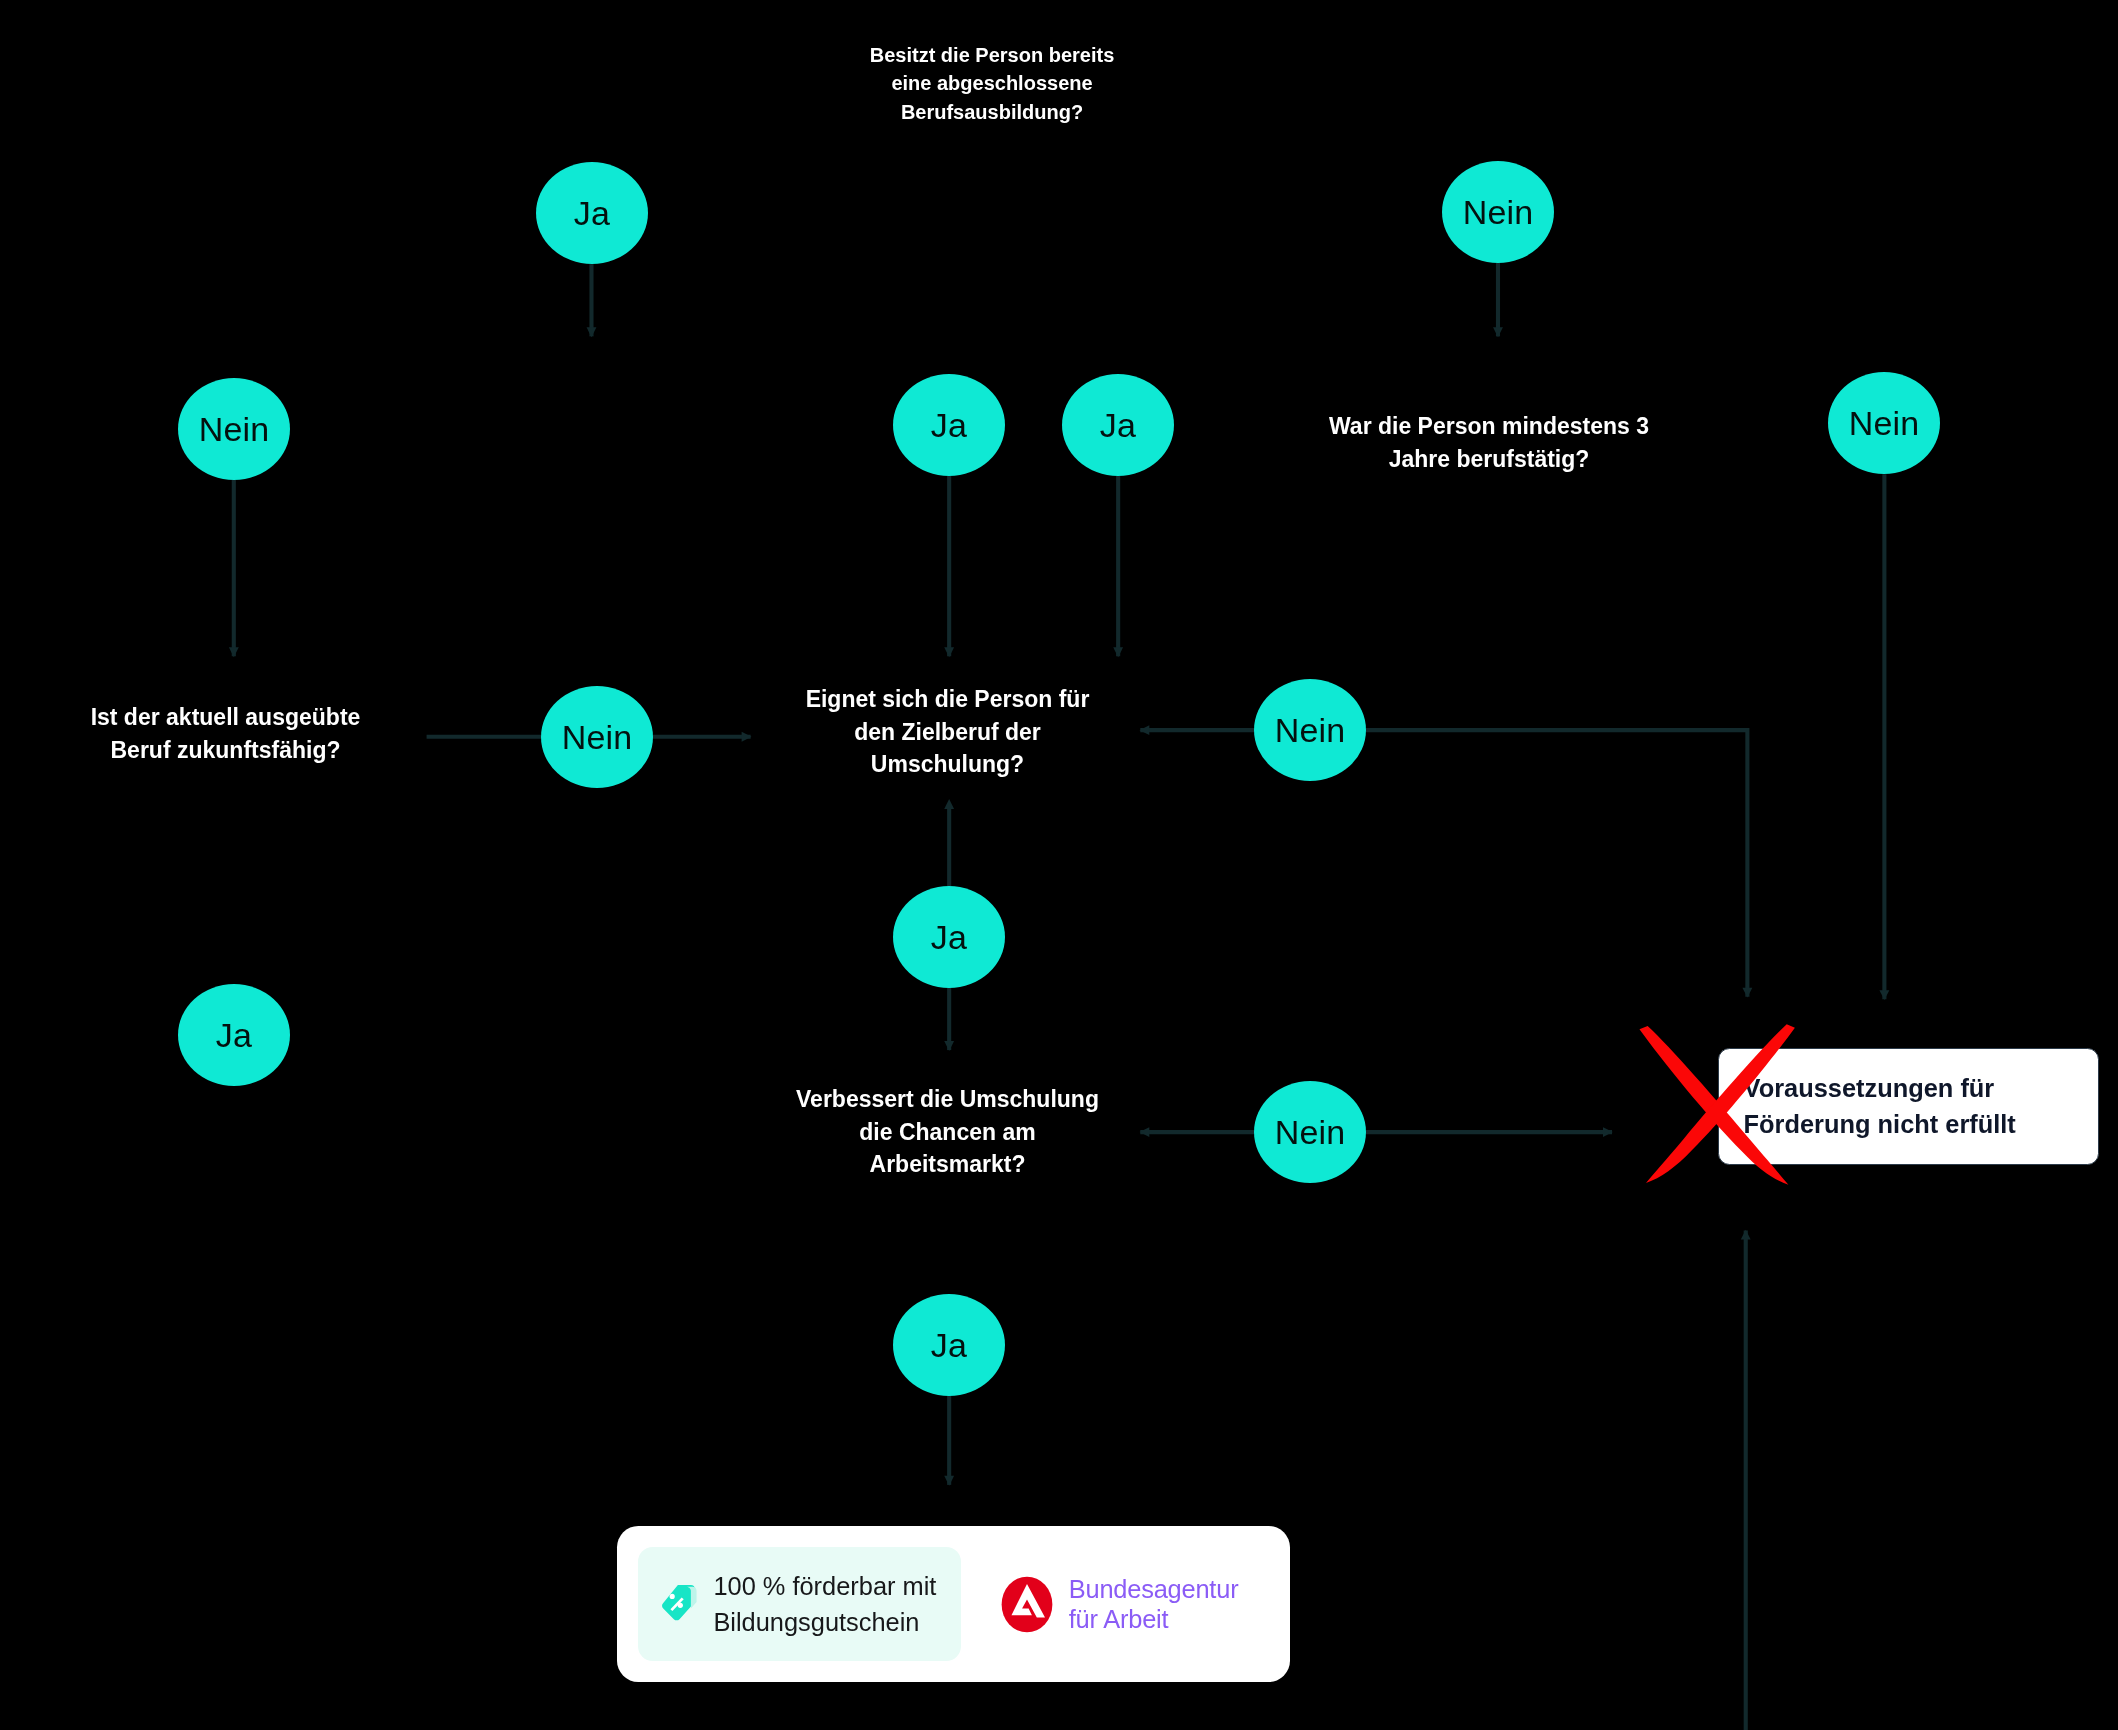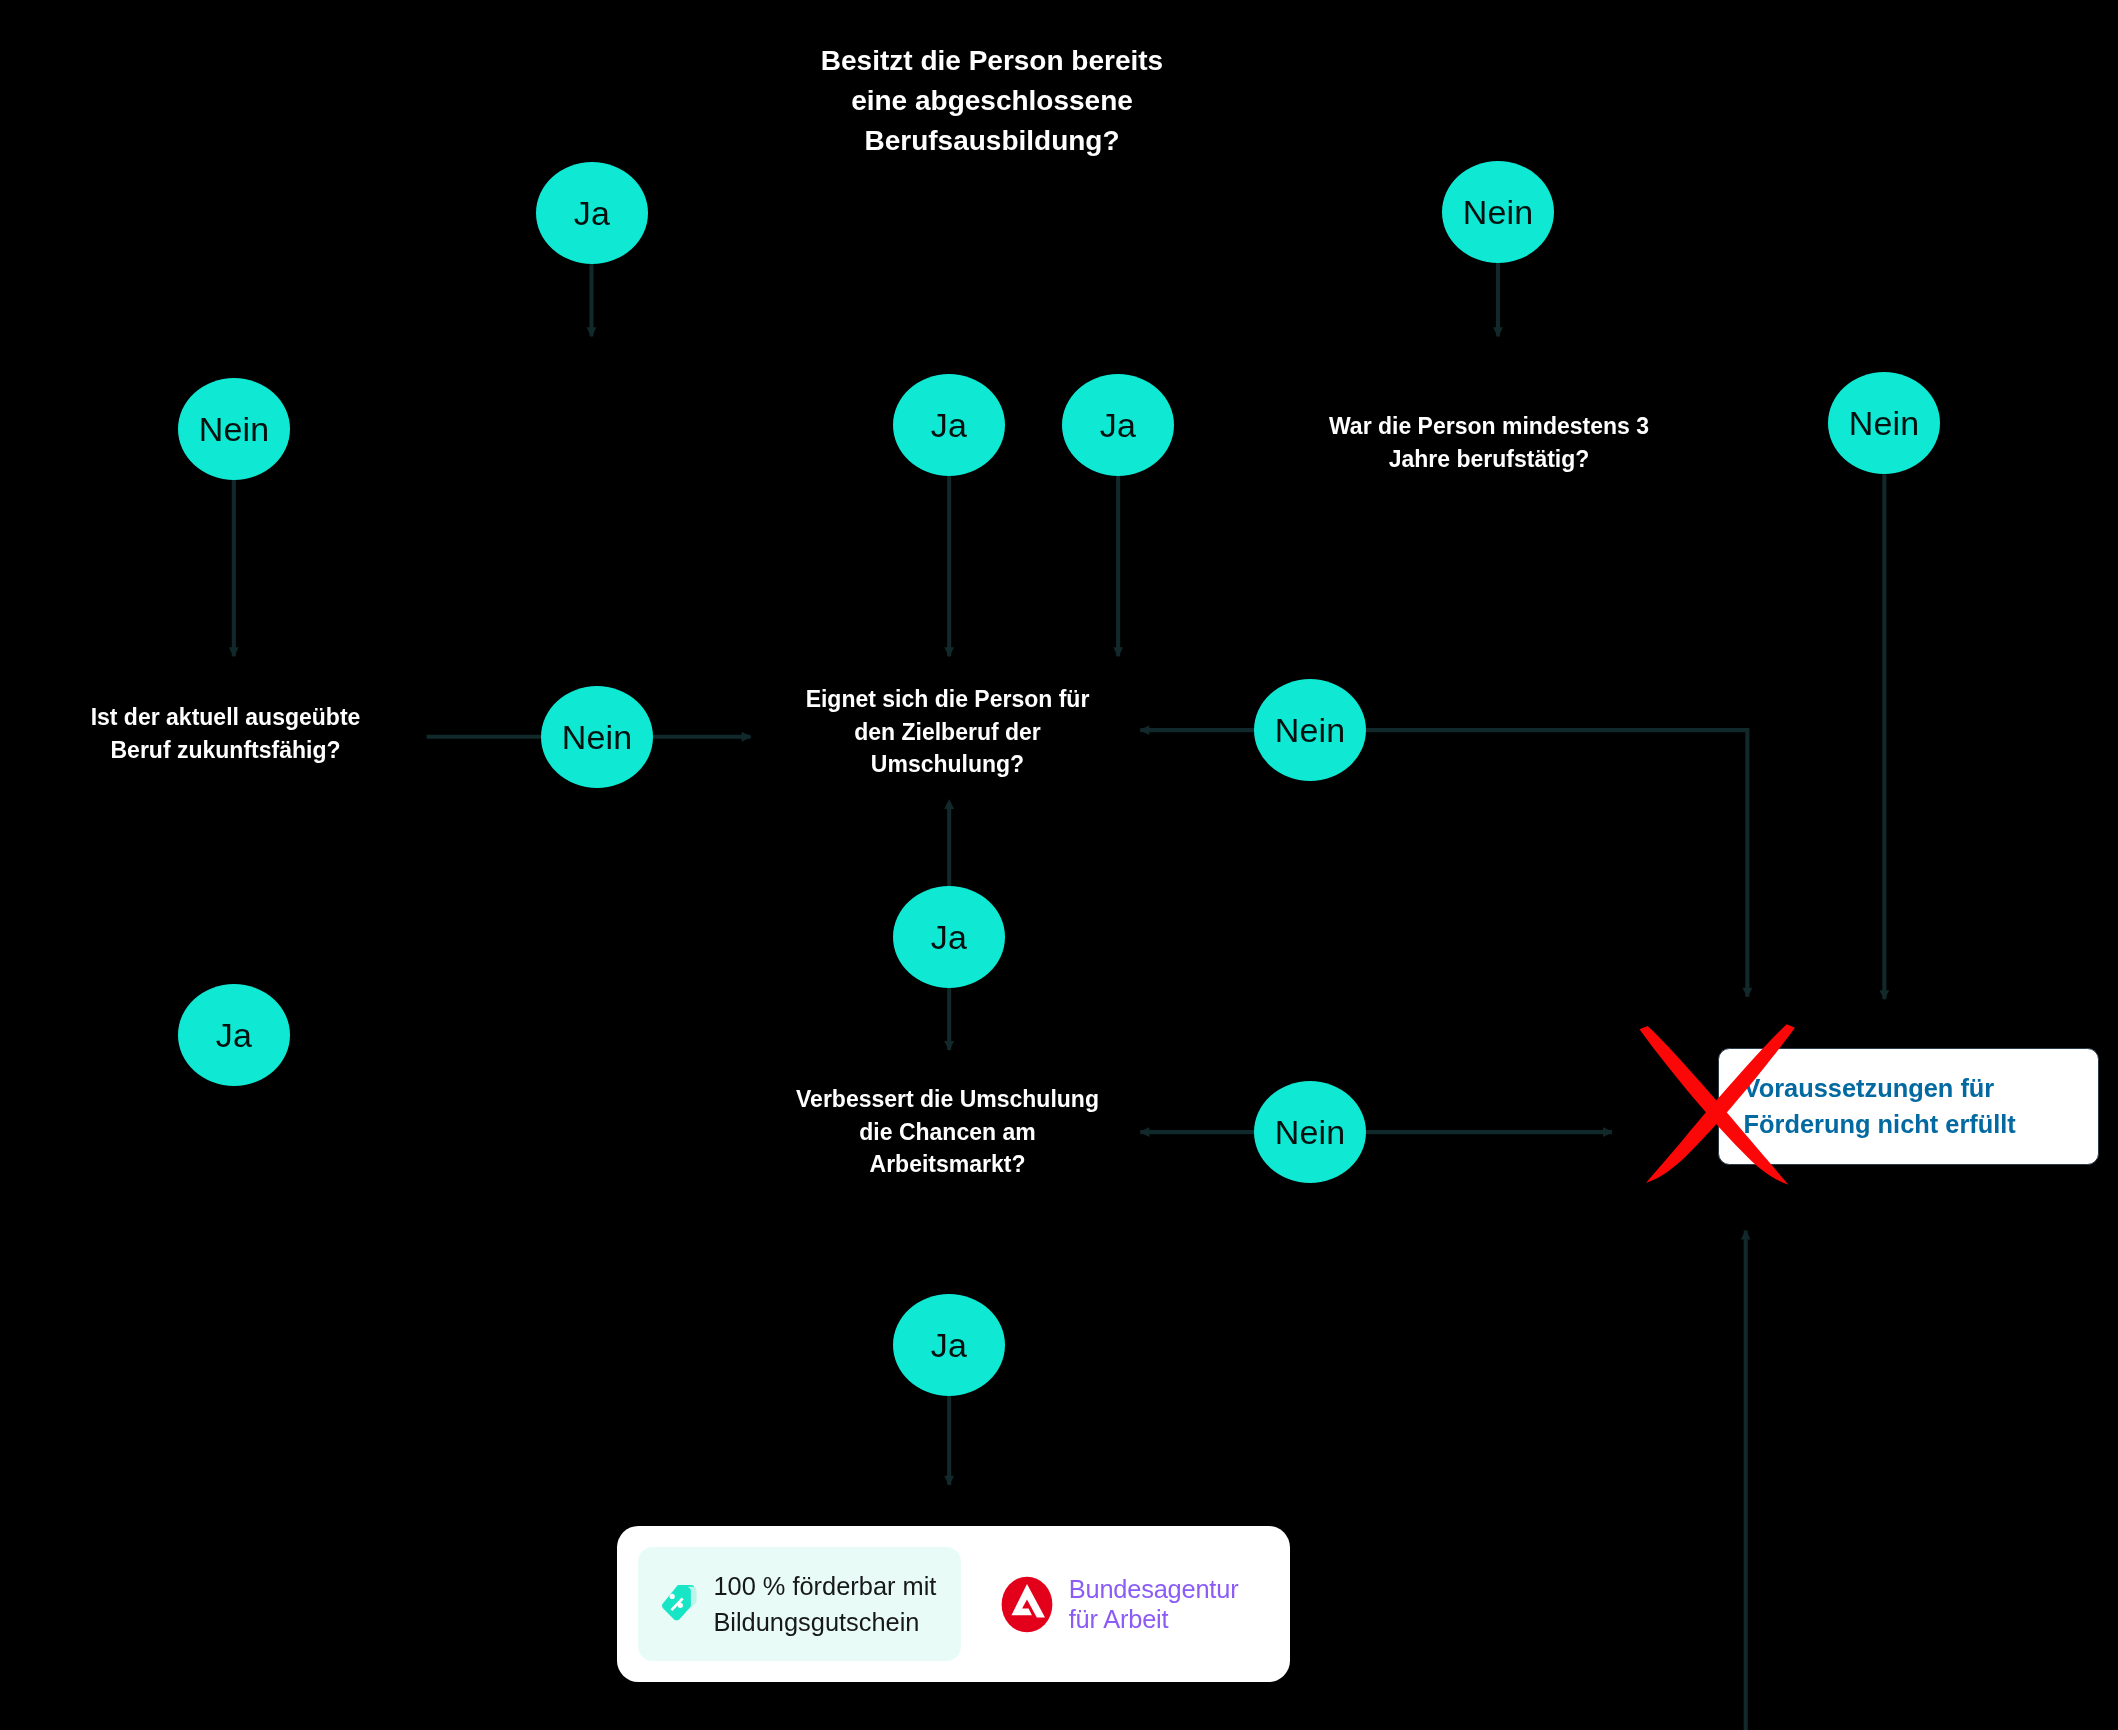--- a/index.html
+++ b/index.html
@@ -41,21 +41,21 @@
   .outcome-box{
     position:absolute;
     background:#ffffff;
     border:1.6px solid #2c3b4a;
     border-radius:11.5px;
     box-shadow:0 2.5px 8.2px rgba(0,0,0,.4);
     display:flex;align-items:center;
     z-index:6;
   }
   .outcome-box .otext{
-    color:#0369a1;
+    color:#0f172a;
     font-weight:bold;
     line-height:1.38;
     white-space:pre-line;
     padding:0 24.6px;
   }
 
   
   #red-cross{position:absolute;z-index:8;pointer-events:none;}
 
   
@@ -137,21 +137,21 @@
       <line x1="1545" y1="1380" x2="1390" y2="1380" marker-end="url(#arrowEnd)"></line>
 
       <line x1="1665" y1="1380" x2="1965" y2="1380" marker-end="url(#arrowEnd)"></line>
 
       <line x1="1157" y1="1700" x2="1157" y2="1810" marker-end="url(#arrowEnd)"></line>
 
       <line x1="2128" y1="2110" x2="2128" y2="1500" marker-end="url(#arrowEnd)"></line>
     </g>
   </svg>
 
-  <div class="q-label" style="left:820px; top:41px; width:344px; font-size:28px;text-align:center;">Besitzt die Person bereits
+  <div class="q-label" style="left:820px; top:41px; width:344px; font-size:20px;text-align:center;">Besitzt die Person bereits
 eine abgeschlossene
 Berufsausbildung?</div>
 
 
   <div class="q-label" style="left:1288px; top:410px; width:402px; font-size:23px;">War die Person mindestens 3
 Jahre berufstätig?</div>
 
   <div class="q-label" style="left:49px; top:701px; width:353px; font-size:23px;">Ist der aktuell ausgeübte
 Beruf zukunftsfähig?</div>
 

